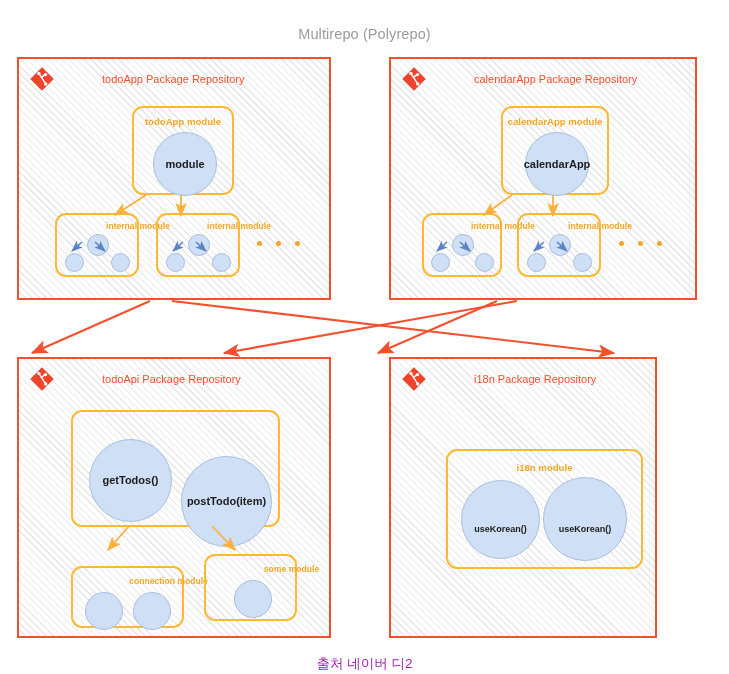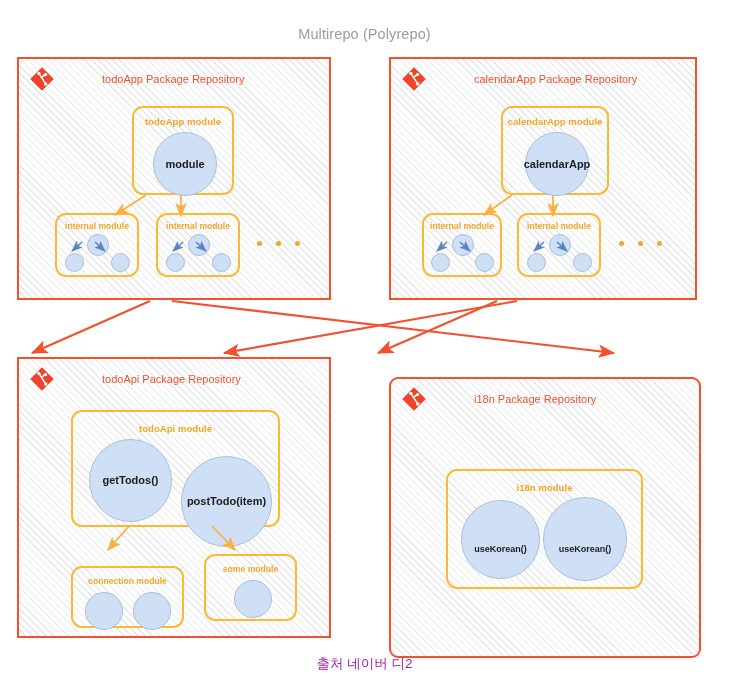--- a/index.html
+++ b/index.html
@@ -92,21 +92,21 @@
     position: absolute;
     left: 0;
     width: 100%;
     text-align: center;
     font-size: 9.6px;
     font-weight: bold;
     color: #f5a623;
     white-space: nowrap;
     line-height: 1;
   }
-  .module-label.small { font-size: 8.6px; }
+  .module-label.small { font-size: 8.6px; padding-left: 41px; }
 
   
   .node {
     position: absolute;
     box-sizing: border-box;
     border-radius: 50%;
     background: #cfdff5;
     border: 1px solid #a7bfe0;
     display: flex;
     align-items: center;
@@ -247,42 +247,41 @@
           <line x1="19.5" y1="11" x2="15.2" y2="14"></line>
         </g>
         <circle cx="12.1" cy="9.1" r="2.1" fill="#ffffff"></circle>
         <circle cx="20.3" cy="10.6" r="2.1" fill="#ffffff"></circle>
         <circle cx="20.6" cy="22.2" r="2.1" fill="#ffffff"></circle>
       </svg>
       <span class="repo-title">todoApi Package Repository</span>
     </div>
 
     <div class="module" style="left:52px; top:51px; width:209px; height:117px;">
-      <div class="module-label" style="top:12px;">todoApi module</div>
       <div class="node" style="left:16px; top:27px; width:83px; height:83px;">
         <span class="node-label">getTodos()</span>
       </div>
       <div class="node" style="left:100px; top:44px; width:91px; height:91px;margin-left:8px;">
         <span class="node-label">postTodo(item)</span>
       </div>
     </div>
 
     <div class="module" style="left:52px; top:207px; width:113px; height:62px;">
       <div class="module-label small" style="top:9px;">connection module</div>
       <div class="node" style="left:12px; top:24px; width:38px; height:38px;"></div>
       <div class="node" style="left:60px; top:24px; width:38px; height:38px;"></div>
     </div>
 
     <div class="module" style="left:185px; top:195px; width:93px; height:67px;">
       <div class="module-label small" style="top:9px;">some module</div>
       <div class="node" style="left:28px; top:24px; width:38px; height:38px;"></div>
     </div>
   </div>
 
-  <div class="repo" style="left:389px; top:377px; width:312px; height:281px;border-radius:9px;">
+  <div class="repo" style="left:389px; top:357px; width:268px; height:281px;">
     <div class="repo-header">
       <svg class="git-icon" viewBox="0 0 32 32">
         <rect x="16" y="1.5" width="20.5" height="20.5" transform="rotate(45 16 1.5)" fill="#f0432b"></rect>
         <g stroke="#ffffff" stroke-width="1.8" fill="none" stroke-linecap="round">
           <line x1="12.5" y1="9.5" x2="20.5" y2="22"></line>
           <line x1="19.5" y1="11" x2="15.2" y2="14"></line>
         </g>
         <circle cx="12.1" cy="9.1" r="2.1" fill="#ffffff"></circle>
         <circle cx="20.3" cy="10.6" r="2.1" fill="#ffffff"></circle>
         <circle cx="20.6" cy="22.2" r="2.1" fill="#ffffff"></circle>

